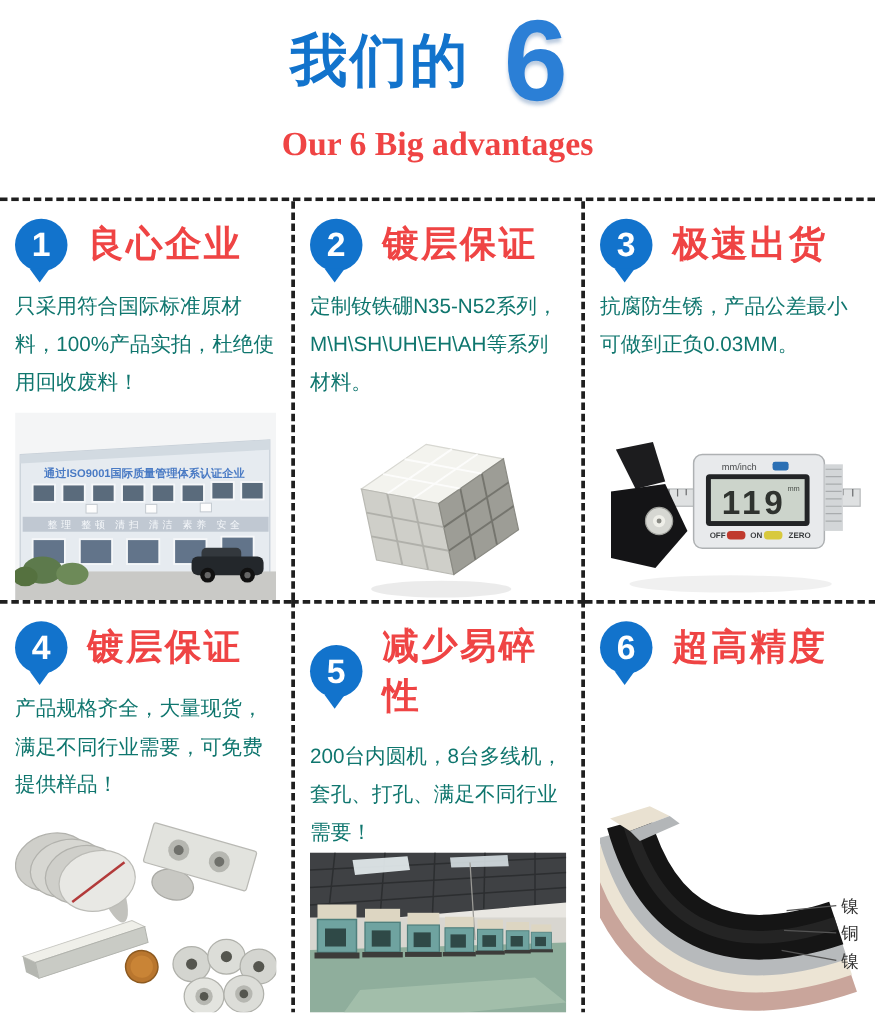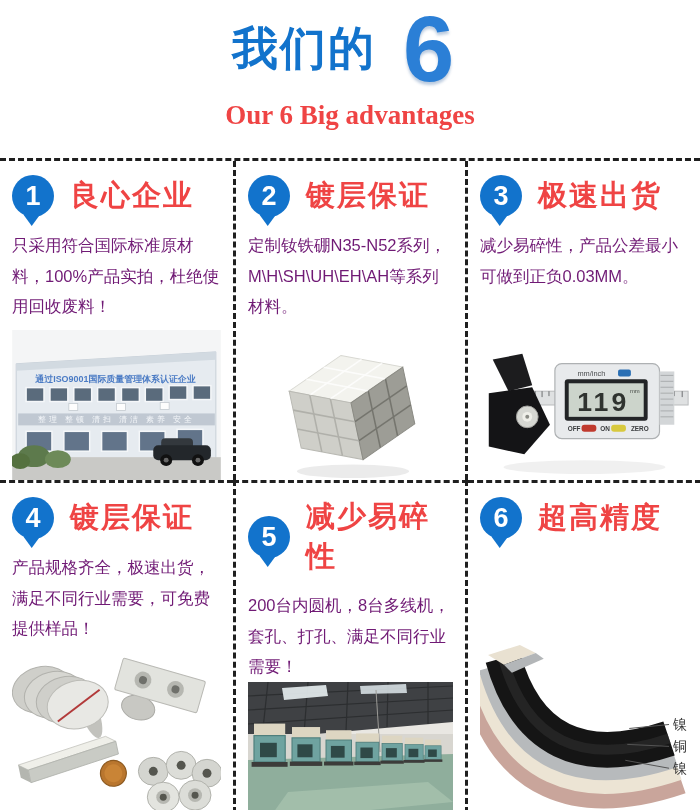--- a/index.html
+++ b/index.html
@@ -17,21 +17,21 @@
   .row1{height:319px;}
   .row2{height:333px;}
   .col2{border-left:3px dashed #1f1f1f;border-right:3px dashed #1f1f1f;}
   .row2.cell{border-top:3px dashed #1f1f1f;}
   .cell-head{display:flex;align-items:center;gap:16px;}
   .badge{position:relative;width:42px;height:42px;background:#1273cc;border-radius:50%;color:#fff;
          display:flex;align-items:center;justify-content:center;font-size:27px;font-weight:bold;flex:0 0 auto;}
   .badge::after{content:"";position:absolute;left:50%;bottom:-9px;transform:translateX(-58%);
          border:8px solid transparent;border-top:11px solid #1273cc;border-bottom:0;}
   .cell-title{color:#ef4444;font-size:29px;font-weight:bold;letter-spacing:2px;}
-  .desc{margin-top:13px;font-size:16.5px;line-height:1.85;color:#701a75;word-break:break-all;}
+  .desc{margin-top:13px;font-size:16.5px;line-height:1.85;color:#0f766e;word-break:break-all;}
   .photo{margin-top:auto;display:flex;justify-content:flex-end;align-items:flex-end;}
   .row1 .photo{height:152px;}
   .row2 .photo{height:182px;}
   .photo svg{display:block;}
 </style>
 </head>
 <body>
 
 <div class="page">
 
@@ -131,21 +131,21 @@
           </g>
         </svg>
       </div>
     </div>
 
     <div class="cell row1">
       <div class="cell-head">
         <div class="badge">3</div>
         <div class="cell-title">极速出货</div>
       </div>
-      <div class="desc">减少易碎性，产品公差最小可做到正负0.03MM。</div>
+      <div class="desc">抗腐防生锈，产品公差最小可做到正负0.03MM。</div>
       <div class="photo">
         <svg width="209" height="150" viewBox="0 0 210 152">
           <ellipse cx="105" cy="139" rx="82" ry="7" fill="#000" opacity="0.06"></ellipse>
           <rect x="150" y="62" width="60" height="14" fill="#dfe1e2" stroke="#b8babc" stroke-width="1"></rect>
           <g stroke="#6b6d6f" stroke-width="1">
             <line x1="156" y1="62" x2="156" y2="68"></line>
               <line x1="164" y1="62" x2="164" y2="67"></line>
             <line x1="172" y1="62" x2="172" y2="68"></line>
               <line x1="180" y1="62" x2="180" y2="67"></line>
             <line x1="188" y1="62" x2="188" y2="68"></line>
@@ -190,21 +190,21 @@
           <circle cx="47" cy="88" r="2" fill="#8a8b85"></circle>
         </svg>
       </div>
     </div>
 
     <div class="cell row2">
       <div class="cell-head">
         <div class="badge">4</div>
         <div class="cell-title">镀层保证</div>
       </div>
-      <div class="desc">产品规格齐全，极速出货，满足不同行业需要，可免费提供样品！</div>
+      <div class="desc">产品规格齐全，大量现货，满足不同行业需要，可免费提供样品！</div>
       <div class="photo">
         <svg width="209" height="180" viewBox="0 0 210 181">
           <g transform="translate(8,6)">
             <ellipse cx="70" cy="62" rx="9" ry="28" fill="#c2c2bd" transform="rotate(-20 70 62)"></ellipse>
             <ellipse cx="22" cy="40" rx="30" ry="23" fill="#cfcfca" stroke="#b2b2ad" stroke-width="1" transform="rotate(-14 22 40)"></ellipse>
             <ellipse cx="34" cy="44" rx="30" ry="23" fill="#dddders" transform="rotate(-14 34 44)" opacity="0"></ellipse>
             <ellipse cx="34" cy="45" rx="30" ry="23" fill="#d7d7d2" stroke="#b2b2ad" stroke-width="1" transform="rotate(-14 34 45)"></ellipse>
             <ellipse cx="46" cy="50" rx="30" ry="23" fill="#cfcfca" stroke="#b2b2ad" stroke-width="1" transform="rotate(-14 46 50)"></ellipse>
             <ellipse cx="58" cy="55" rx="31" ry="24" fill="#e8e8e4" stroke="#bcbcb7" stroke-width="1" transform="rotate(-14 58 55)"></ellipse>
             <line x1="38" y1="72" x2="80" y2="40" stroke="#b23a3a" stroke-width="2"></line>

